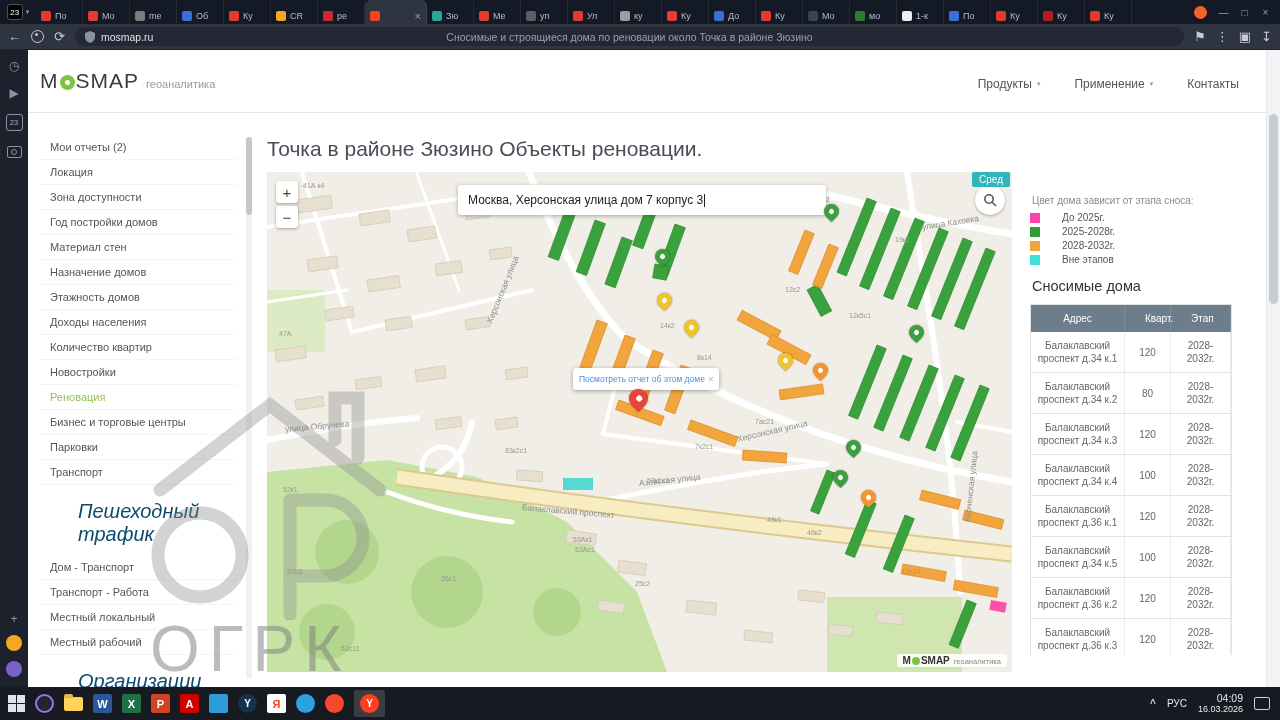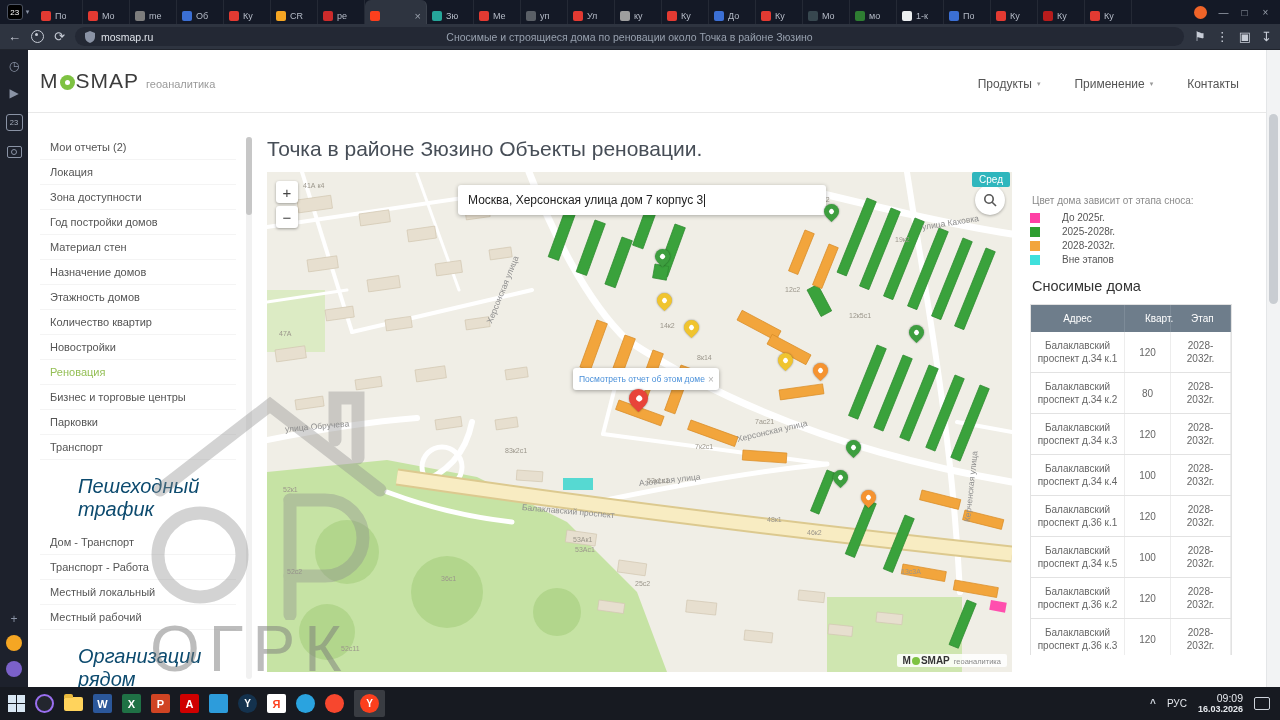--- a/index.html
+++ b/index.html
@@ -122,21 +122,21 @@
   .tb-tile{width:19px;height:19px;border-radius:2px;display:flex;align-items:center;justify-content:center;font-size:11px;font-weight:bold;flex:none;}
   .tb-round{width:19px;height:19px;border-radius:50%;display:flex;align-items:center;justify-content:center;font-size:10px;font-weight:bold;flex:none;box-sizing:border-box;}
   .tb-folder{width:19px;height:14px;background:#ffd35c;border-radius:2px;position:relative;flex:none;}
   .tb-folder::before{content:"";position:absolute;top:-3px;left:0;width:9px;height:4px;background:#e8b93e;border-radius:2px 2px 0 0;}
   .tb-active{background:rgba(255,255,255,.15);padding:4px 6px;border-radius:2px;display:flex;flex:none;}
   #tray{margin-left:auto;display:flex;align-items:center;gap:11px;padding-right:10px;}
   #tray .chev{color:#cfd4dc;font-size:10px;font-weight:bold;}
   #tray .lang{color:#e6e9ee;font-size:10px;}
   #clock{display:flex;flex-direction:column;align-items:flex-end;line-height:1.2;}
   #clock .t{color:#e6e9ee;font-size:10.5px;}
-  #clock .d{color:#e6e9ee;font-size:9px;font-weight:bold;}
+  #clock .d{color:#e6e9ee;font-size:9px;}
   #tray .notif{width:14px;height:11px;border:1px solid #cfd4dc;border-radius:2px;}
 </style>
 </head>
 <body>
 
 <div id="tabbar">
   <div class="tabs-btn">
     <span class="tabs-badge">23</span>
     <span class="tabs-chev">▾</span>
   </div>
@@ -298,20 +298,21 @@
 
   <div class="site-body">
     <div id="site-sidebar">
         <div class="side-item">Мои отчеты (2)</div>
         <div class="side-item">Локация</div>
         <div class="side-item">Зона доступности</div>
         <div class="side-item">Год постройки домов</div>
         <div class="side-item">Материал стен</div>
         <div class="side-item">Назначение домов</div>
         <div class="side-item">Этажность домов</div>
+        <div class="side-item">Доходы населения</div>
         <div class="side-item">Количество квартир</div>
         <div class="side-item">Новостройки</div>
         <div class="side-item selected">Реновация</div>
         <div class="side-item">Бизнес и торговые центры</div>
         <div class="side-item">Парковки</div>
         <div class="side-item">Транспорт</div>
         <div class="side-header">Пешеходный трафик</div>
         <div class="side-item">Дом - Транспорт</div>
         <div class="side-item">Транспорт - Работа</div>
         <div class="side-item">Местный локальный</div>
@@ -617,18 +618,18 @@
       <span class="tb-round" style="background: rgb(42, 163, 223);"></span>
       <span class="tb-round" style="background: rgb(247, 71, 46);"></span>
       <div class="tb-active">
         <span class="tb-round" style="background: rgb(252, 63, 29); color: rgb(255, 255, 255);">Y</span>
       </div>
     </div>
   <div id="tray">
     <span class="chev">^</span>
     <span class="lang">РУС</span>
     <div id="clock">
-      <span class="t">09:09</span>
+      <span class="t">04:09</span>
       <span class="d">16.03.2026</span>
     </div>
     <span class="notif"></span>
   </div>
 </div>
 
 </body></html>

